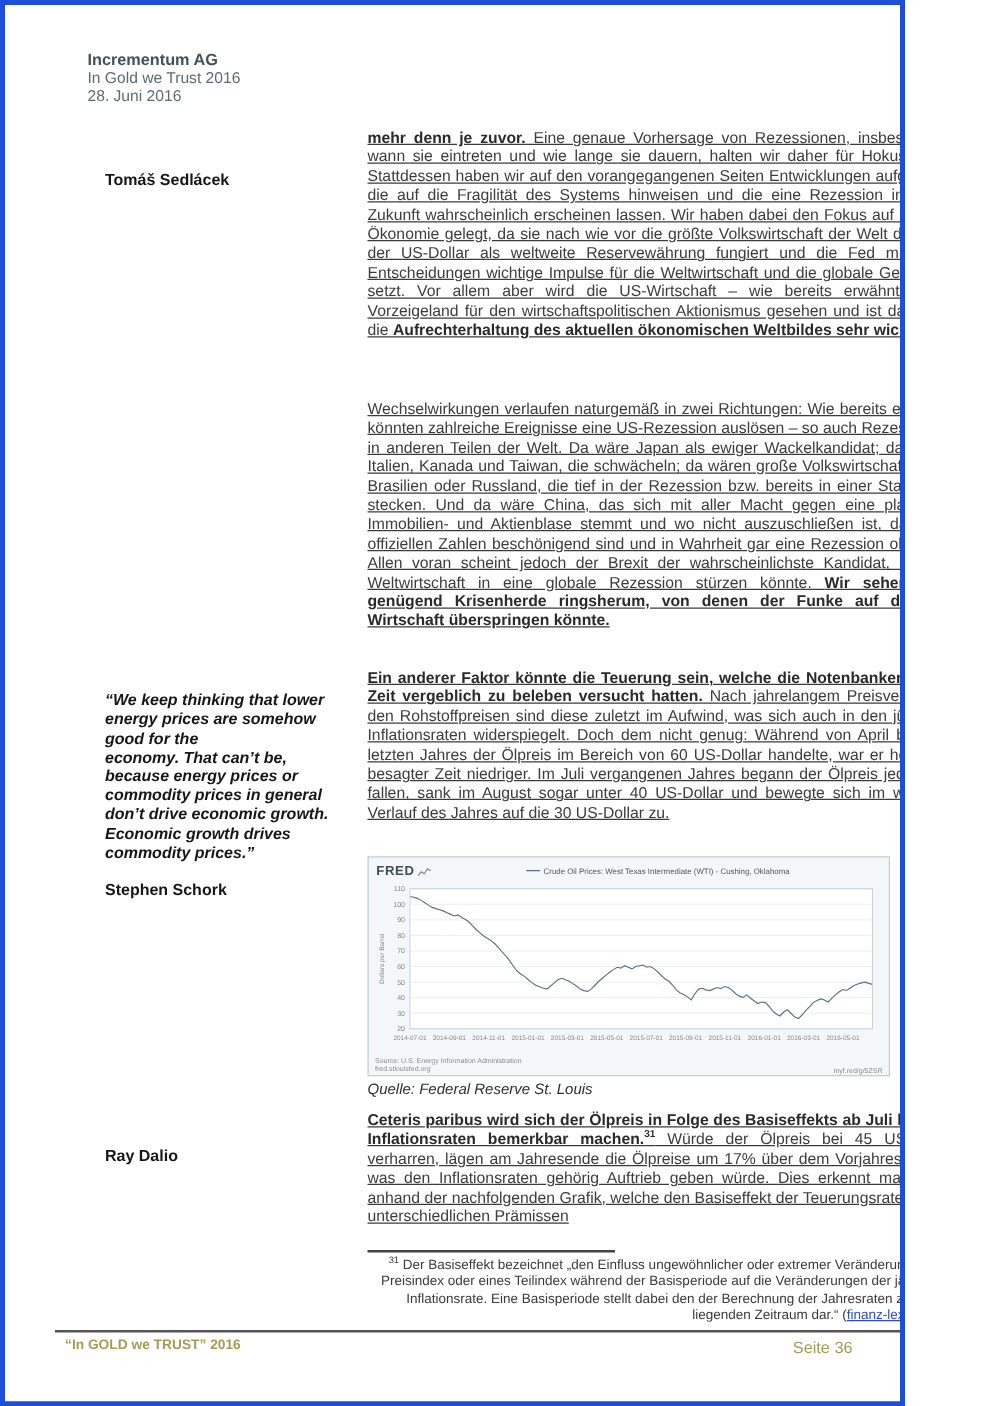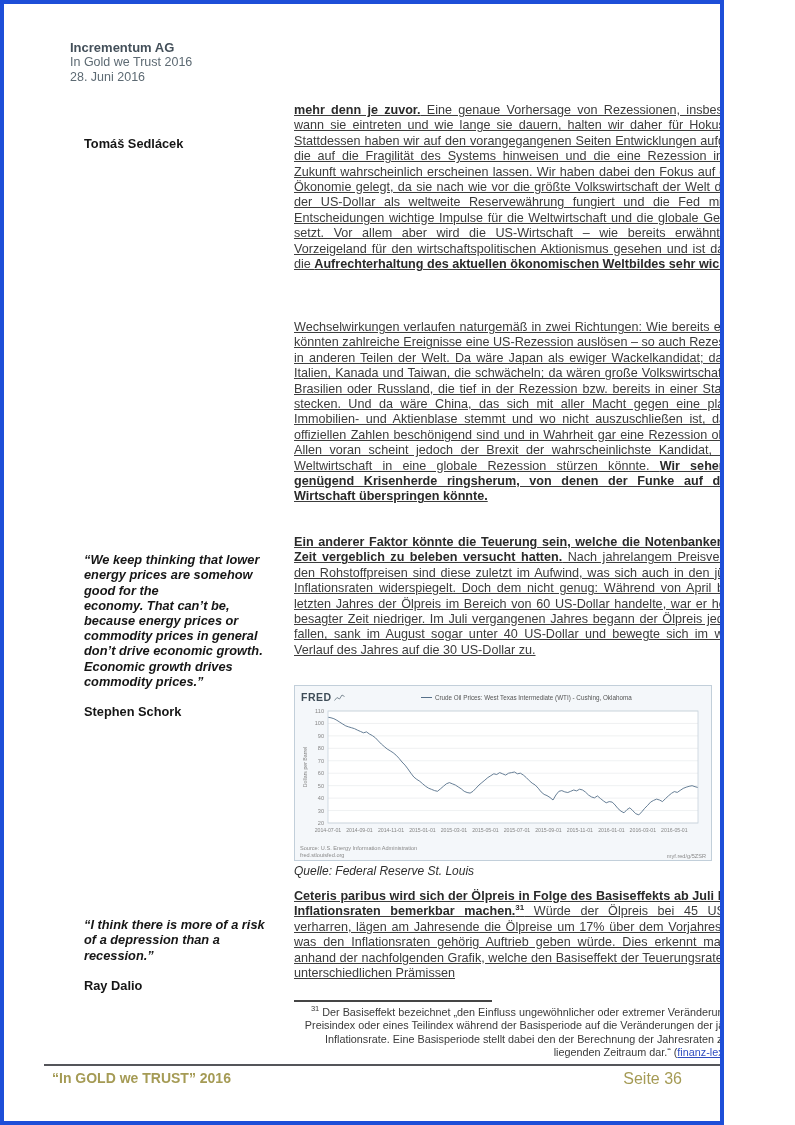--- a/index.html
+++ b/index.html
@@ -36,22 +36,22 @@
   .chart-src .l div{line-height:7px;}
   .caption{position:absolute;left:290px;top:860px;font-size:12px;font-style:italic;color:#2e2e2e;}
   
   .fnrule{position:absolute;left:290px;top:996px;width:198px;border-top:2px solid #454545;}
   .footnote{position:absolute;left:290px;top:1002px;width:468px;font-size:10.8px;
       line-height:13.4px;color:#3a3a3a;text-align:right;}
   .footnote sup{font-size:7.5px;line-height:0;}
   .footnote a{color:#2f4dc0;text-decoration:underline;cursor:pointer;}
   
   .footer-rule{position:absolute;left:40px;top:1060px;width:717px;border-top:2px solid #54555a;}
-  .footer-left{position:absolute;left:48px;top:1066px;font-size:14px;font-weight:700;color:#a59b55;}
-  .footer-right{position:absolute;right:38px;top:1066px;font-size:16px;color:#a59b55;}
+  .footer-left{position:absolute;left:48px;top:1066px;font-size:11px;font-weight:700;color:#a59b55;}
+  .footer-right{position:absolute;right:38px;top:1066px;font-size:13px;color:#a59b55;}
   svg text{font-family:"Liberation Sans", sans-serif;}
 </style>
 </head>
 <body>
 
 <div class="page">
 
   <header class="hdr">
     <div class="co">Incrementum AG</div>
     <div class="ln">In Gold we Trust 2016</div>
@@ -70,23 +70,20 @@
 economy. That can’t be,
 because energy prices or
 commodity prices in general
 don’t drive economic growth.
 Economic growth drives
 commodity prices.”</div>
     <div class="qauthor">Stephen Schork</div>
   </div>
 
   <div class="mq" style="top:898px">
-    <div class="qtext">“I think there is more of a risk
-of a depression than a
-recession.”</div>
     <div class="qauthor">Ray Dalio</div>
   </div>
 
   <p class="bodyp" style="top:99px"><span class="b">mehr denn je zuvor.</span><span> Eine genaue Vorhersage von Rezessionen, insbesondere wann sie eintreten und wie lange sie dauern, halten wir daher für Hokuspokus. Stattdessen haben wir auf den vorangegangenen Seiten Entwicklungen aufgezeigt, die auf die Fragilität des Systems hinweisen und die eine Rezession in naher Zukunft wahrscheinlich erscheinen lassen. Wir haben dabei den Fokus auf die US-Ökonomie gelegt, da sie nach wie vor die größte Volkswirtschaft der Welt darstellt, der US-Dollar als weltweite Reservewährung fungiert und die Fed mit ihren Entscheidungen wichtige Impulse für die Weltwirtschaft und die globale Geldpolitik setzt. Vor allem aber wird die US-Wirtschaft – wie bereits erwähnt – als Vorzeigeland für den wirtschaftspolitischen Aktionismus gesehen und ist daher für die </span><span class="b">Aufrechterhaltung des aktuellen ökonomischen Weltbildes sehr wichtig.</span></p>
   <p class="bodyp" style="top:316px"><span>Wechselwirkungen verlaufen naturgemäß in zwei Richtungen: Wie bereits erwähnt, könnten zahlreiche Ereignisse eine US-Rezession auslösen – so auch Rezessionen in anderen Teilen der Welt. Da wäre Japan als ewiger Wackelkandidat; da wären Italien, Kanada und Taiwan, die schwächeln; da wären große Volkswirtschaften wie Brasilien oder Russland, die tief in der Rezession bzw. bereits in einer Stagflation stecken. Und da wäre China, das sich mit aller Macht gegen eine platzende Immobilien- und Aktienblase stemmt und wo nicht auszuschließen ist, dass die offiziellen Zahlen beschönigend sind und in Wahrheit gar eine Rezession obwaltet. Allen voran scheint jedoch der Brexit der wahrscheinlichste Kandidat, der die Weltwirtschaft in eine globale Rezession stürzen könnte. </span><span class="b">Wir sehen also genügend Krisenherde ringsherum, von denen der Funke auf die US-Wirtschaft überspringen könnte.</span></p>
   <p class="bodyp" style="top:531px"><span class="b">Ein anderer Faktor könnte die Teuerung sein, welche die Notenbanken lange Zeit vergeblich zu beleben versucht hatten.</span><span> Nach jahrelangem Preisverfall bei den Rohstoffpreisen sind diese zuletzt im Aufwind, was sich auch in den jüngsten Inflationsraten widerspiegelt. Doch dem nicht genug: Während von April bis Juni letzten Jahres der Ölpreis im Bereich von 60 US-Dollar handelte, war er heuer zu besagter Zeit niedriger. Im Juli vergangenen Jahres begann der Ölpreis jedoch zu fallen, sank im August sogar unter 40 US-Dollar und bewegte sich im weiteren Verlauf des Jahres auf die 30 US-Dollar zu.</span></p>
 
   <div class="chart">
     <div class="chart-head">
       <div class="fred-logo">

